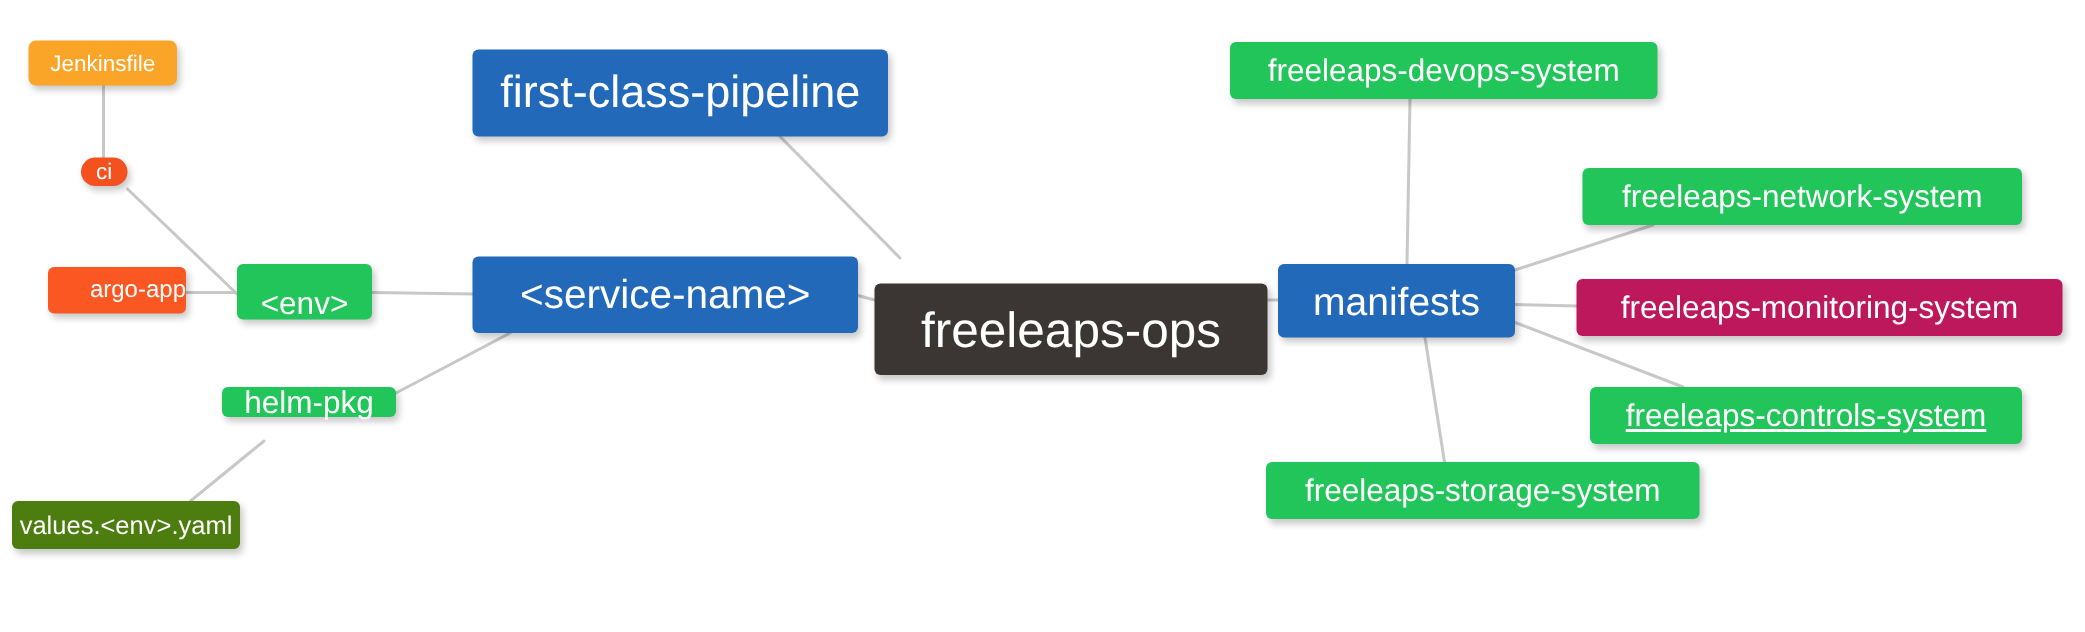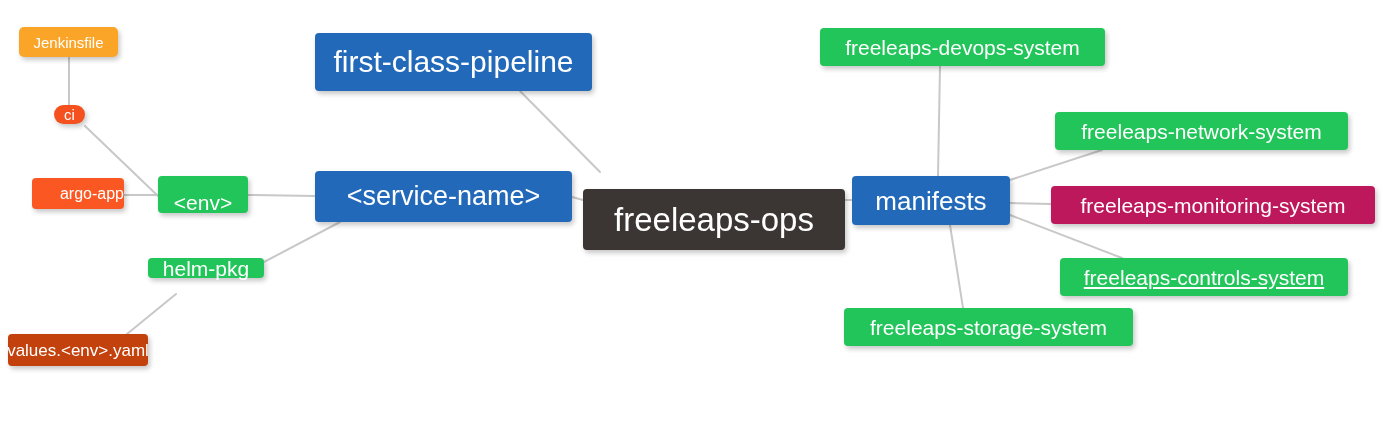--- a/index.html
+++ b/index.html
@@ -64,21 +64,21 @@
       </div>
       <div class="node" style="left: 32px; top: 178px; width: 92px; height: 31px; background: rgb(250, 87, 34); border-radius: 4px; font-size: 16px; justify-content: flex-end;">
         <span class="lbl">argo-app</span>
       </div>
       <div class="node" style="left: 158px; top: 176px; width: 90px; height: 37px; background: rgb(34, 197, 90); border-radius: 4px; font-size: 21px; align-items: flex-end;">
         <span class="lbl">&lt;env&gt;</span>
       </div>
       <div class="node" style="left: 148px; top: 258px; width: 116px; height: 20px; background: rgb(34, 197, 90); border-radius: 4px; font-size: 21px;">
         <span class="lbl">helm-pkg</span>
       </div>
-      <div class="node" style="left: 8px; top: 334px; width: 140px; height: 32px; background: #c2410c; border-radius: 4px; font-size: 17px;">
+      <div class="node" style="left: 8px; top: 334px; width: 152px; height: 32px; background: #4d7c0f; border-radius: 4px; font-size: 17px;">
         <span class="lbl">values.&lt;env&gt;.yaml</span>
       </div>
       <div class="node" style="left: 315px; top: 33px; width: 277px; height: 58px; background: rgb(34, 105, 185); border-radius: 4px; font-size: 30px;">
         <span class="lbl">first-class-pipeline</span>
       </div>
       <div class="node" style="left: 315px; top: 171px; width: 257px; height: 51px; background: rgb(34, 105, 185); border-radius: 4px; font-size: 27px;">
         <span class="lbl">&lt;service-name&gt;</span>
       </div>
       <div class="node" style="left: 583px; top: 172px; width: 262px; height: 61px; background: rgb(59, 54, 51); border-radius: 4px; font-size: 33px; margin-top: 17px;">
         <span class="lbl">freeleaps-ops</span>

